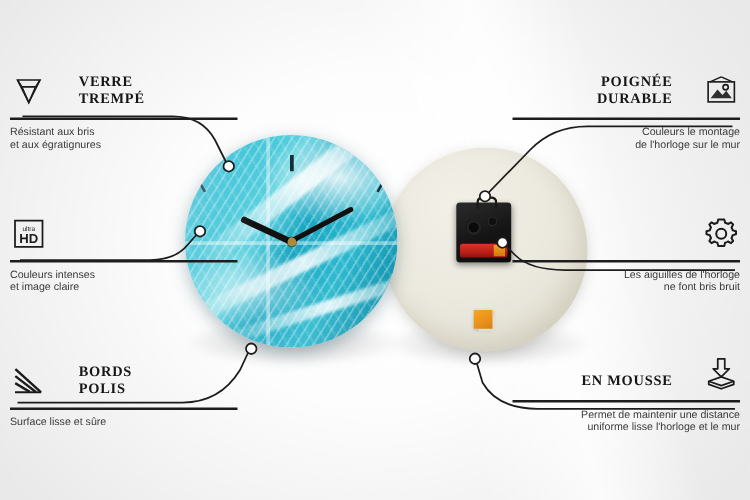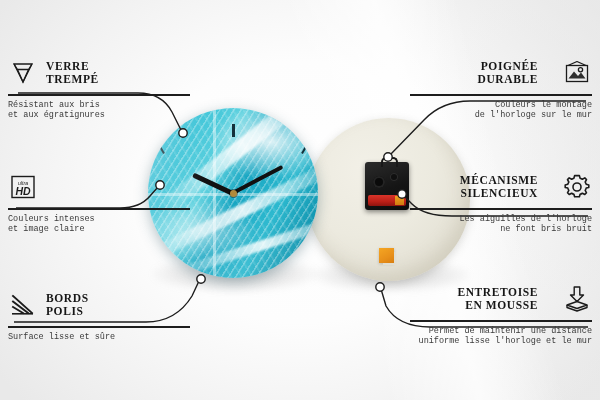--- a/index.html
+++ b/index.html
@@ -218,40 +218,40 @@
   .feature.right .feat-head { flex-direction: row-reverse; gap: 24px; }
 
   .feat-icon {
     width: 30px;
     height: 30px;
     flex: 0 0 30px;
     color: #1b1b1b;
     display: flex;
     align-items: center;
     justify-content: center;
-    font-style: italic;
   }
   .feat-icon svg { display: block; }
 
   .feat-title {
     font-family: "Liberation Serif", serif;
     font-weight: 700;
     font-size: 11.5px;
     line-height: 13px;
     letter-spacing: 0.6px;
     color: #161616;
     text-transform: uppercase;
+    margin-left: 17px;
   }
   .rule {
     height: 1.6px;
     background: #1d1d1d;
     margin: 4px 0 4px 0;
   }
   .feat-desc {
-    font-family: Liberation Mono, monospace;
+    font-family: Liberation Sans, sans-serif;
     font-size: 8.5px;
     line-height: 10.5px;
     color: #3a3a3a;
   }
 </style>
 </head>
 <body>
 
 <div id="stage">
   <div class="bg-sheen"></div>
@@ -407,45 +407,41 @@
   <div class="feature right" style="top:170px;">
     <div class="feat-head">
       <span class="feat-icon">
         <svg width="28" height="28" viewBox="0 0 28 28">
           <g fill="none" stroke="currentColor" stroke-width="1.6" stroke-linejoin="round">
             <path d="M14,2.6 l2.4,0 l0.7,2.6 a9,9 0 0 1 2.3,1.0 l2.4,-1.3 l1.7,1.7 l-1.3,2.4 a9,9 0 0 1 1.0,2.3 l2.6,0.7 l0,2.4 l-2.6,0.7 a9,9 0 0 1 -1.0,2.3 l1.3,2.4 l-1.7,1.7 l-2.4,-1.3 a9,9 0 0 1 -2.3,1.0 l-0.7,2.6 l-2.4,0 l-2.4,0 l-0.7,-2.6 a9,9 0 0 1 -2.3,-1.0 l-2.4,1.3 l-1.7,-1.7 l1.3,-2.4 a9,9 0 0 1 -1.0,-2.3 l-2.6,-0.7 l0,-2.4 l2.6,-0.7 a9,9 0 0 1 1.0,-2.3 l-1.3,-2.4 l1.7,-1.7 l2.4,1.3 a9,9 0 0 1 2.3,-1.0 l0.7,-2.6 Z"></path>
             <circle cx="14" cy="14" r="4"></circle>
           </g>
         </svg>
       </span>
-      <span class="feat-title">
-        <span>MÉCANISME</span><br>
-        <span>SILENCIEUX</span>
-      </span>
     </div>
     <div class="rule"></div>
     <div class="feat-desc">
       <span>Les aiguilles de l'horloge</span><br>
       <span>ne font bris bruit</span>
     </div>
   </div>
 
   <div class="feature right" style="top:282px;">
     <div class="feat-head">
       <span class="feat-icon">
         <svg width="28" height="28" viewBox="0 0 28 28">
           <g fill="none" stroke="currentColor" stroke-width="1.4" stroke-linejoin="round">
             <path d="M11.2,2 L16.8,2 L16.8,10 L20.5,10 L14,16.5 L7.5,10 L11.2,10 Z"></path>
             <path d="M14,16.5 L24,20 L14,23.5 L4,20 Z"></path>
             <path d="M4,20 L4,22.5 L14,26 L24,22.5 L24,20"></path>
           </g>
         </svg>
       </span>
       <span class="feat-title">
-        <span>ENTRETOISE</span><br>
+        <br>
         <span>EN MOUSSE</span>
       </span>
     </div>
     <div class="rule"></div>
     <div class="feat-desc">
       <span>Permet de maintenir une distance</span><br>
       <span>uniforme lisse l'horloge et le mur</span>
     </div>
   </div>
 </div>

